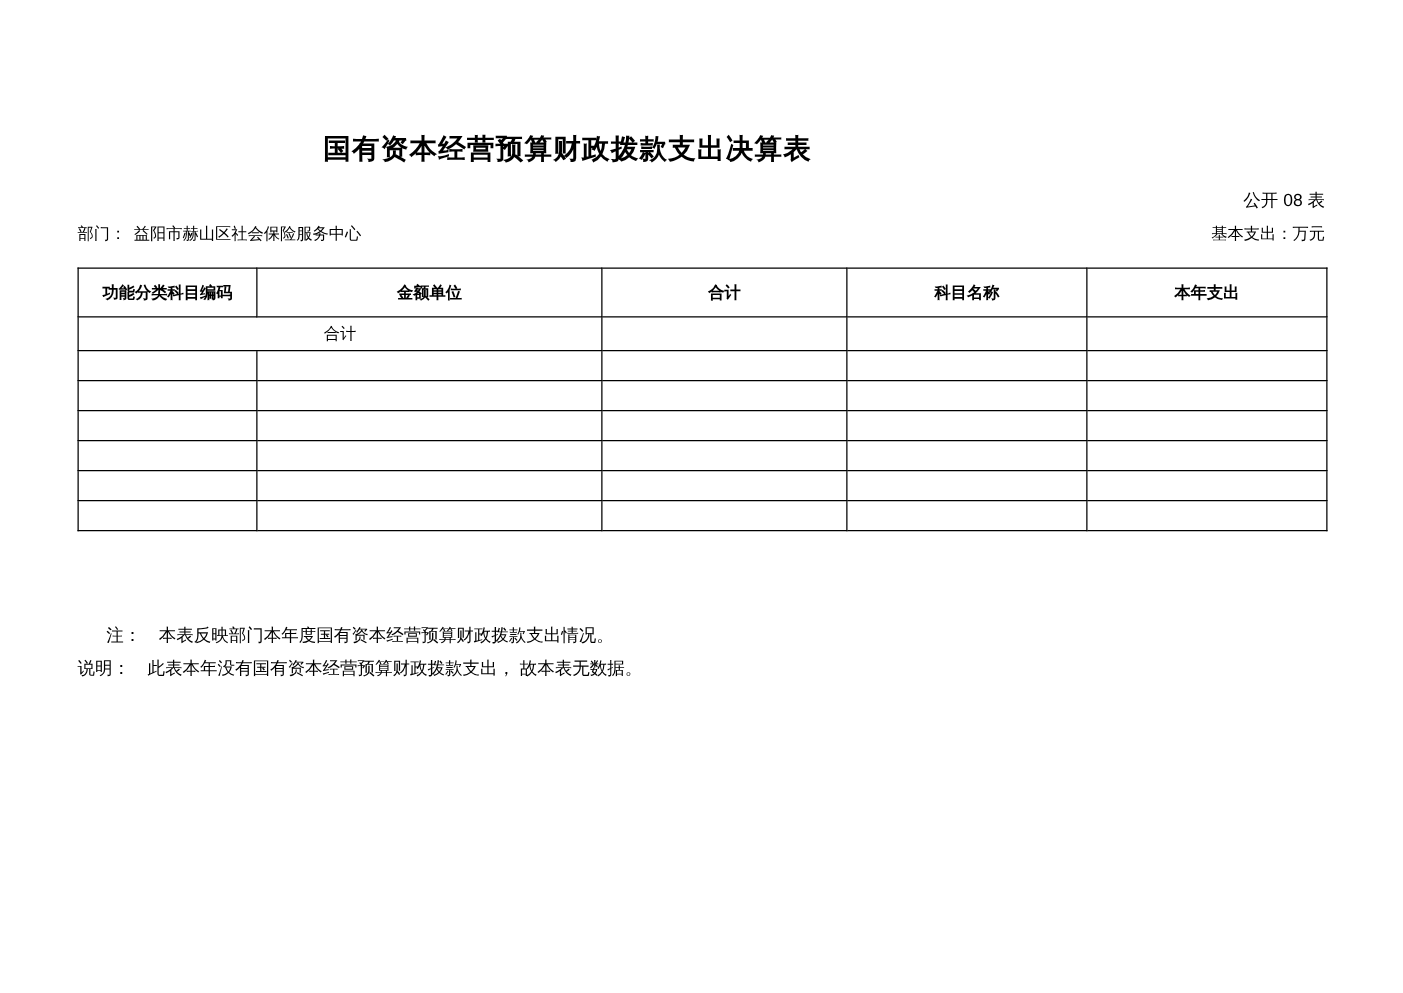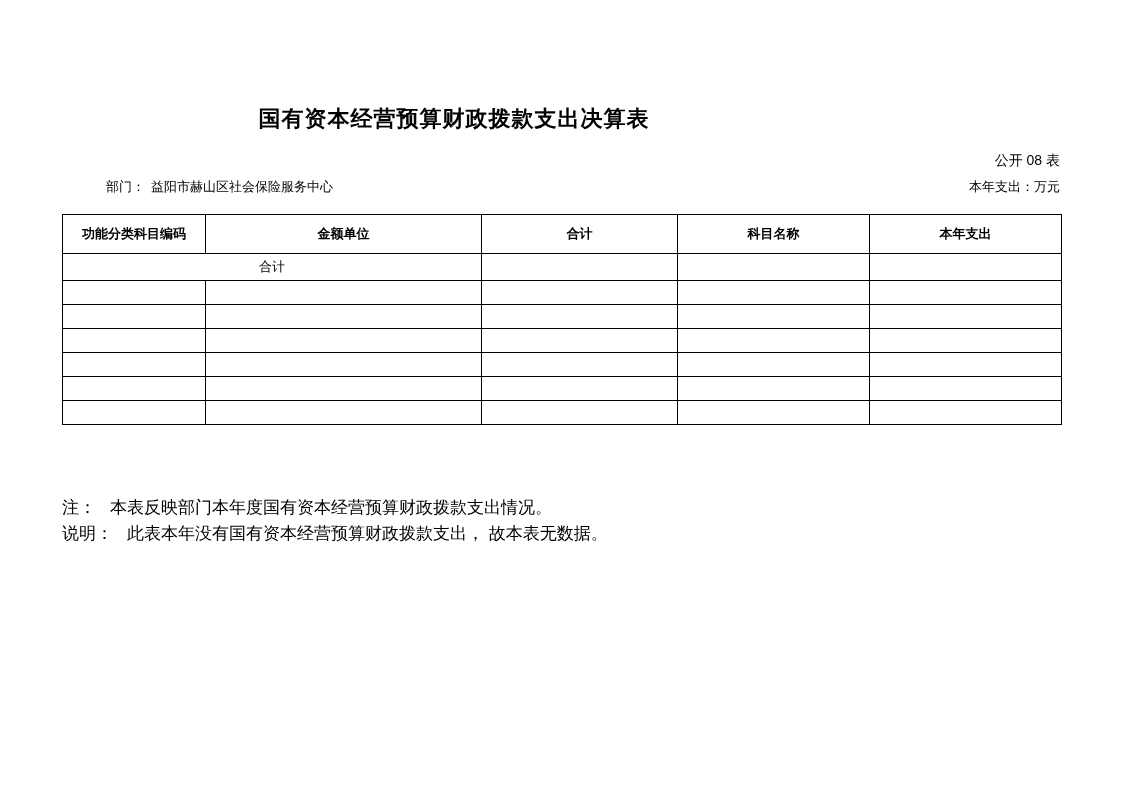--- a/index.html
+++ b/index.html
@@ -39,21 +39,20 @@
     top: 152px;
     font-size: 14px;
     font-family: "Liberation Sans", "DejaVu Sans", sans-serif;
   }
   .dept-line {
     position: absolute;
     left: 62px;
     top: 178px;
     font-size: 13px;
     font-family: Liberation Mono, monospace;
-    margin-left: 44px;
   }
   .dept-line .dept-label {
     margin-right: 6px;
   }
   .unit-line {
     position: absolute;
     right: 62px;
     top: 178px;
     font-size: 13px;
     font-family: "Liberation Sans", "DejaVu Sans", sans-serif;
@@ -91,23 +90,24 @@
   .col-a { width: 143px; }
   .col-b { width: 276px; }
   .col-c { width: 196px; }
   .col-d { width: 192px; }
   .col-e { width: 192px; }
 
   .notes {
     position: absolute;
     left: 62px;
     top: 495px;
-    font-size: 17px;
+    font-size: 14px;
     font-family: "Liberation Sans", "DejaVu Sans", sans-serif;
     line-height: 26px;
+    text-align: center;
   }
   .notes .nrow {
     white-space: nowrap;
   }
   .notes .nlabel {
     margin-right: 14px;
   }
 </style>
 </head>
 <body>
@@ -115,21 +115,21 @@
 <div class="page">
 
   <div class="doc-title">国有资本经营预算财政拨款支出决算表</div>
 
   <div class="form-code">公开 08 表</div>
 
   <div class="dept-line">
     <span class="dept-label">部门：</span><span>益阳市赫山区社会保险服务中心</span>
   </div>
 
-  <div class="unit-line">本年支出：万元</div>
+  <div class="unit-line">基本支出：万元</div>
 
   <table class="budget">
     <colgroup>
       <col class="col-a">
       <col class="col-b">
       <col class="col-c">
       <col class="col-d">
       <col class="col-e">
     </colgroup>
     <tbody>

